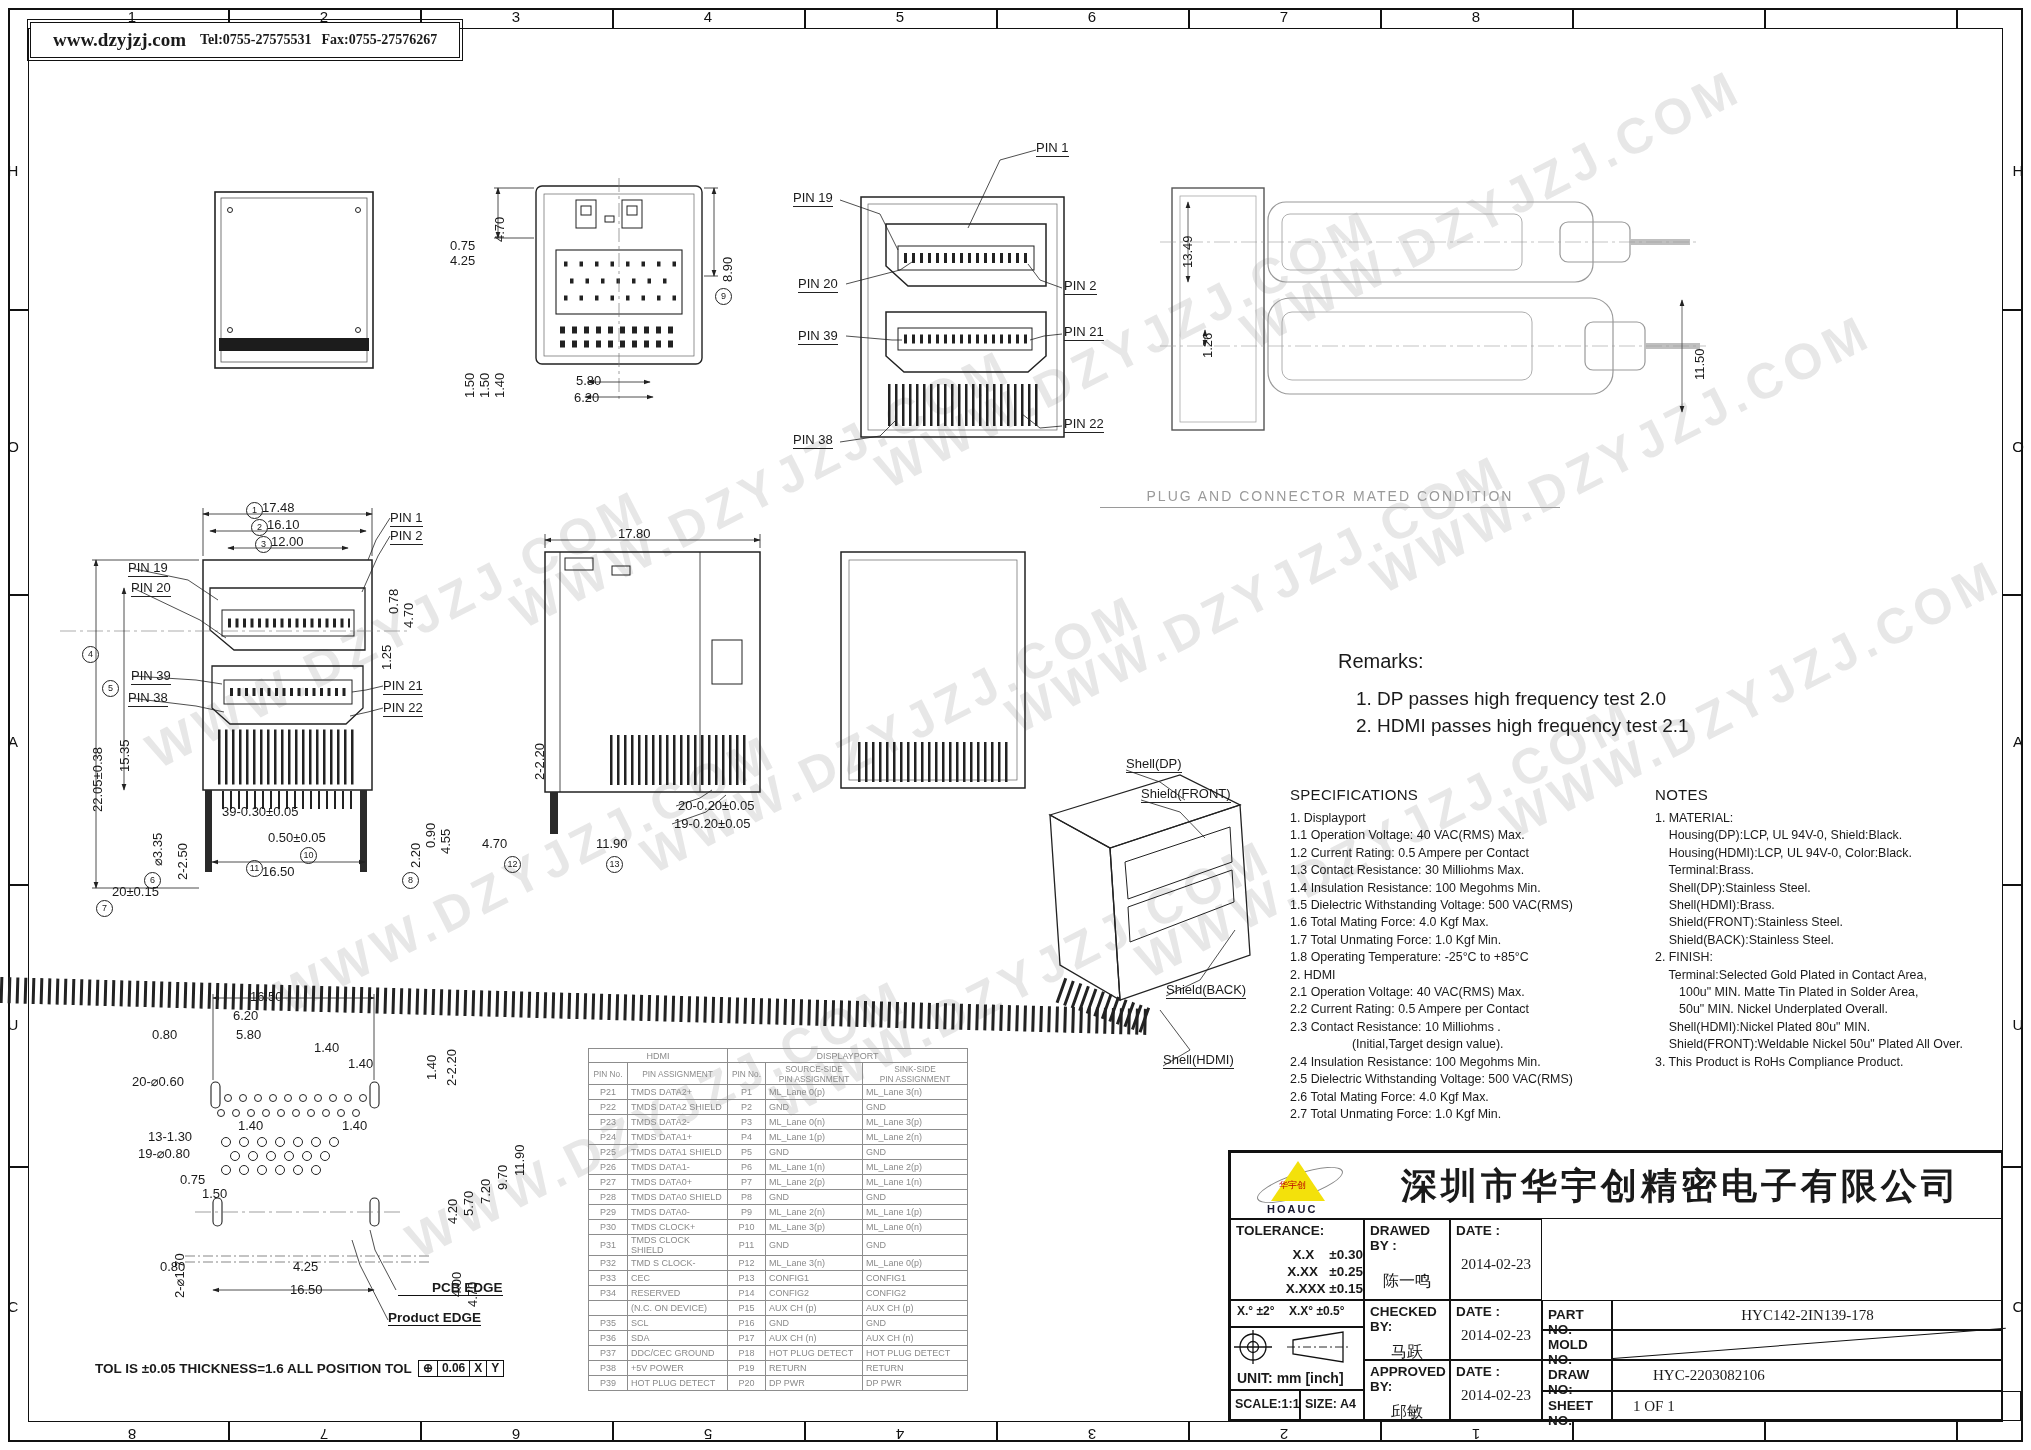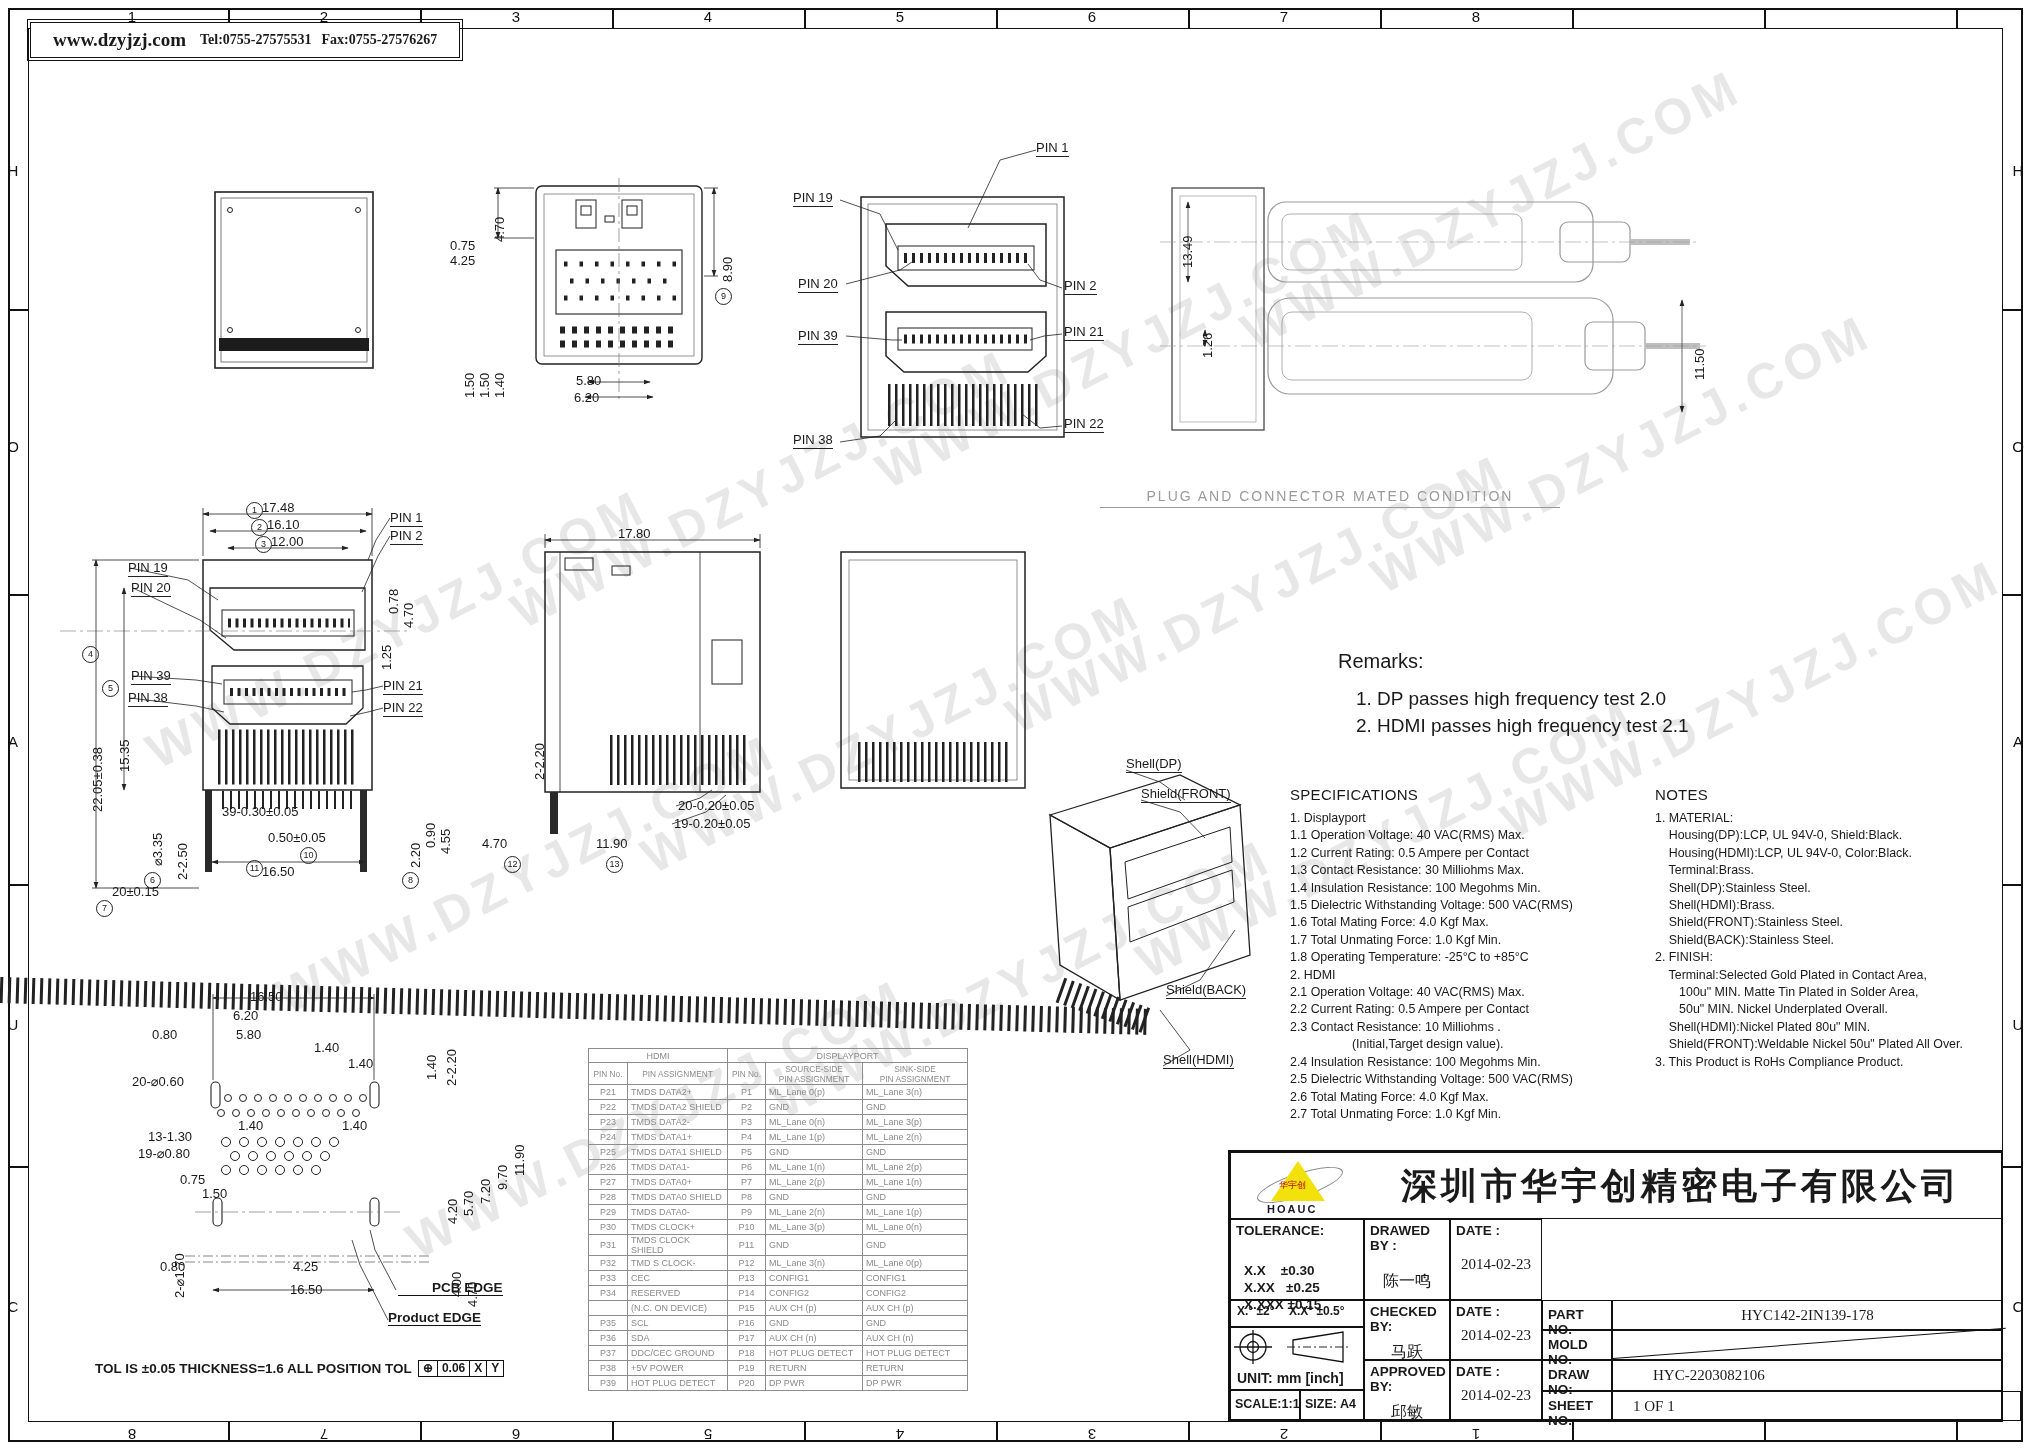--- a/index.html
+++ b/index.html
@@ -713,21 +713,21 @@
         <div class="swoosh"></div>
         <div class="tri"></div>
         <div class="mark cjk">华宇创</div>
         <div class="lt">HOAUC</div>
       </div>
       <div id="company" class="cjk">深圳市华宇创精密电子有限公司</div>
     </div>
 
     <div class="cell" style="left:0;top:67px;width:134px;height:81px;">
       <div class="lab">TOLERANCE:</div>
-      <div style="margin-top:24px;">
+      <div style="margin-top:8px;text-align:right;">
           <div class="tol-line">X.X    ±0.30</div>
           <div class="tol-line">X.XX   ±0.25</div>
           <div class="tol-line">X.XXX ±0.15</div>
         </div>
     </div>
     <div class="cell" style="left:134px;top:67px;width:86px;height:81px;">
       <div class="lab">DRAWED BY :</div>
       <div class="val cjk" style="margin-top:18px;font-size:16px;">陈一鸣</div>
     </div>
     <div class="cell" style="left:220px;top:67px;width:92px;height:81px;">

